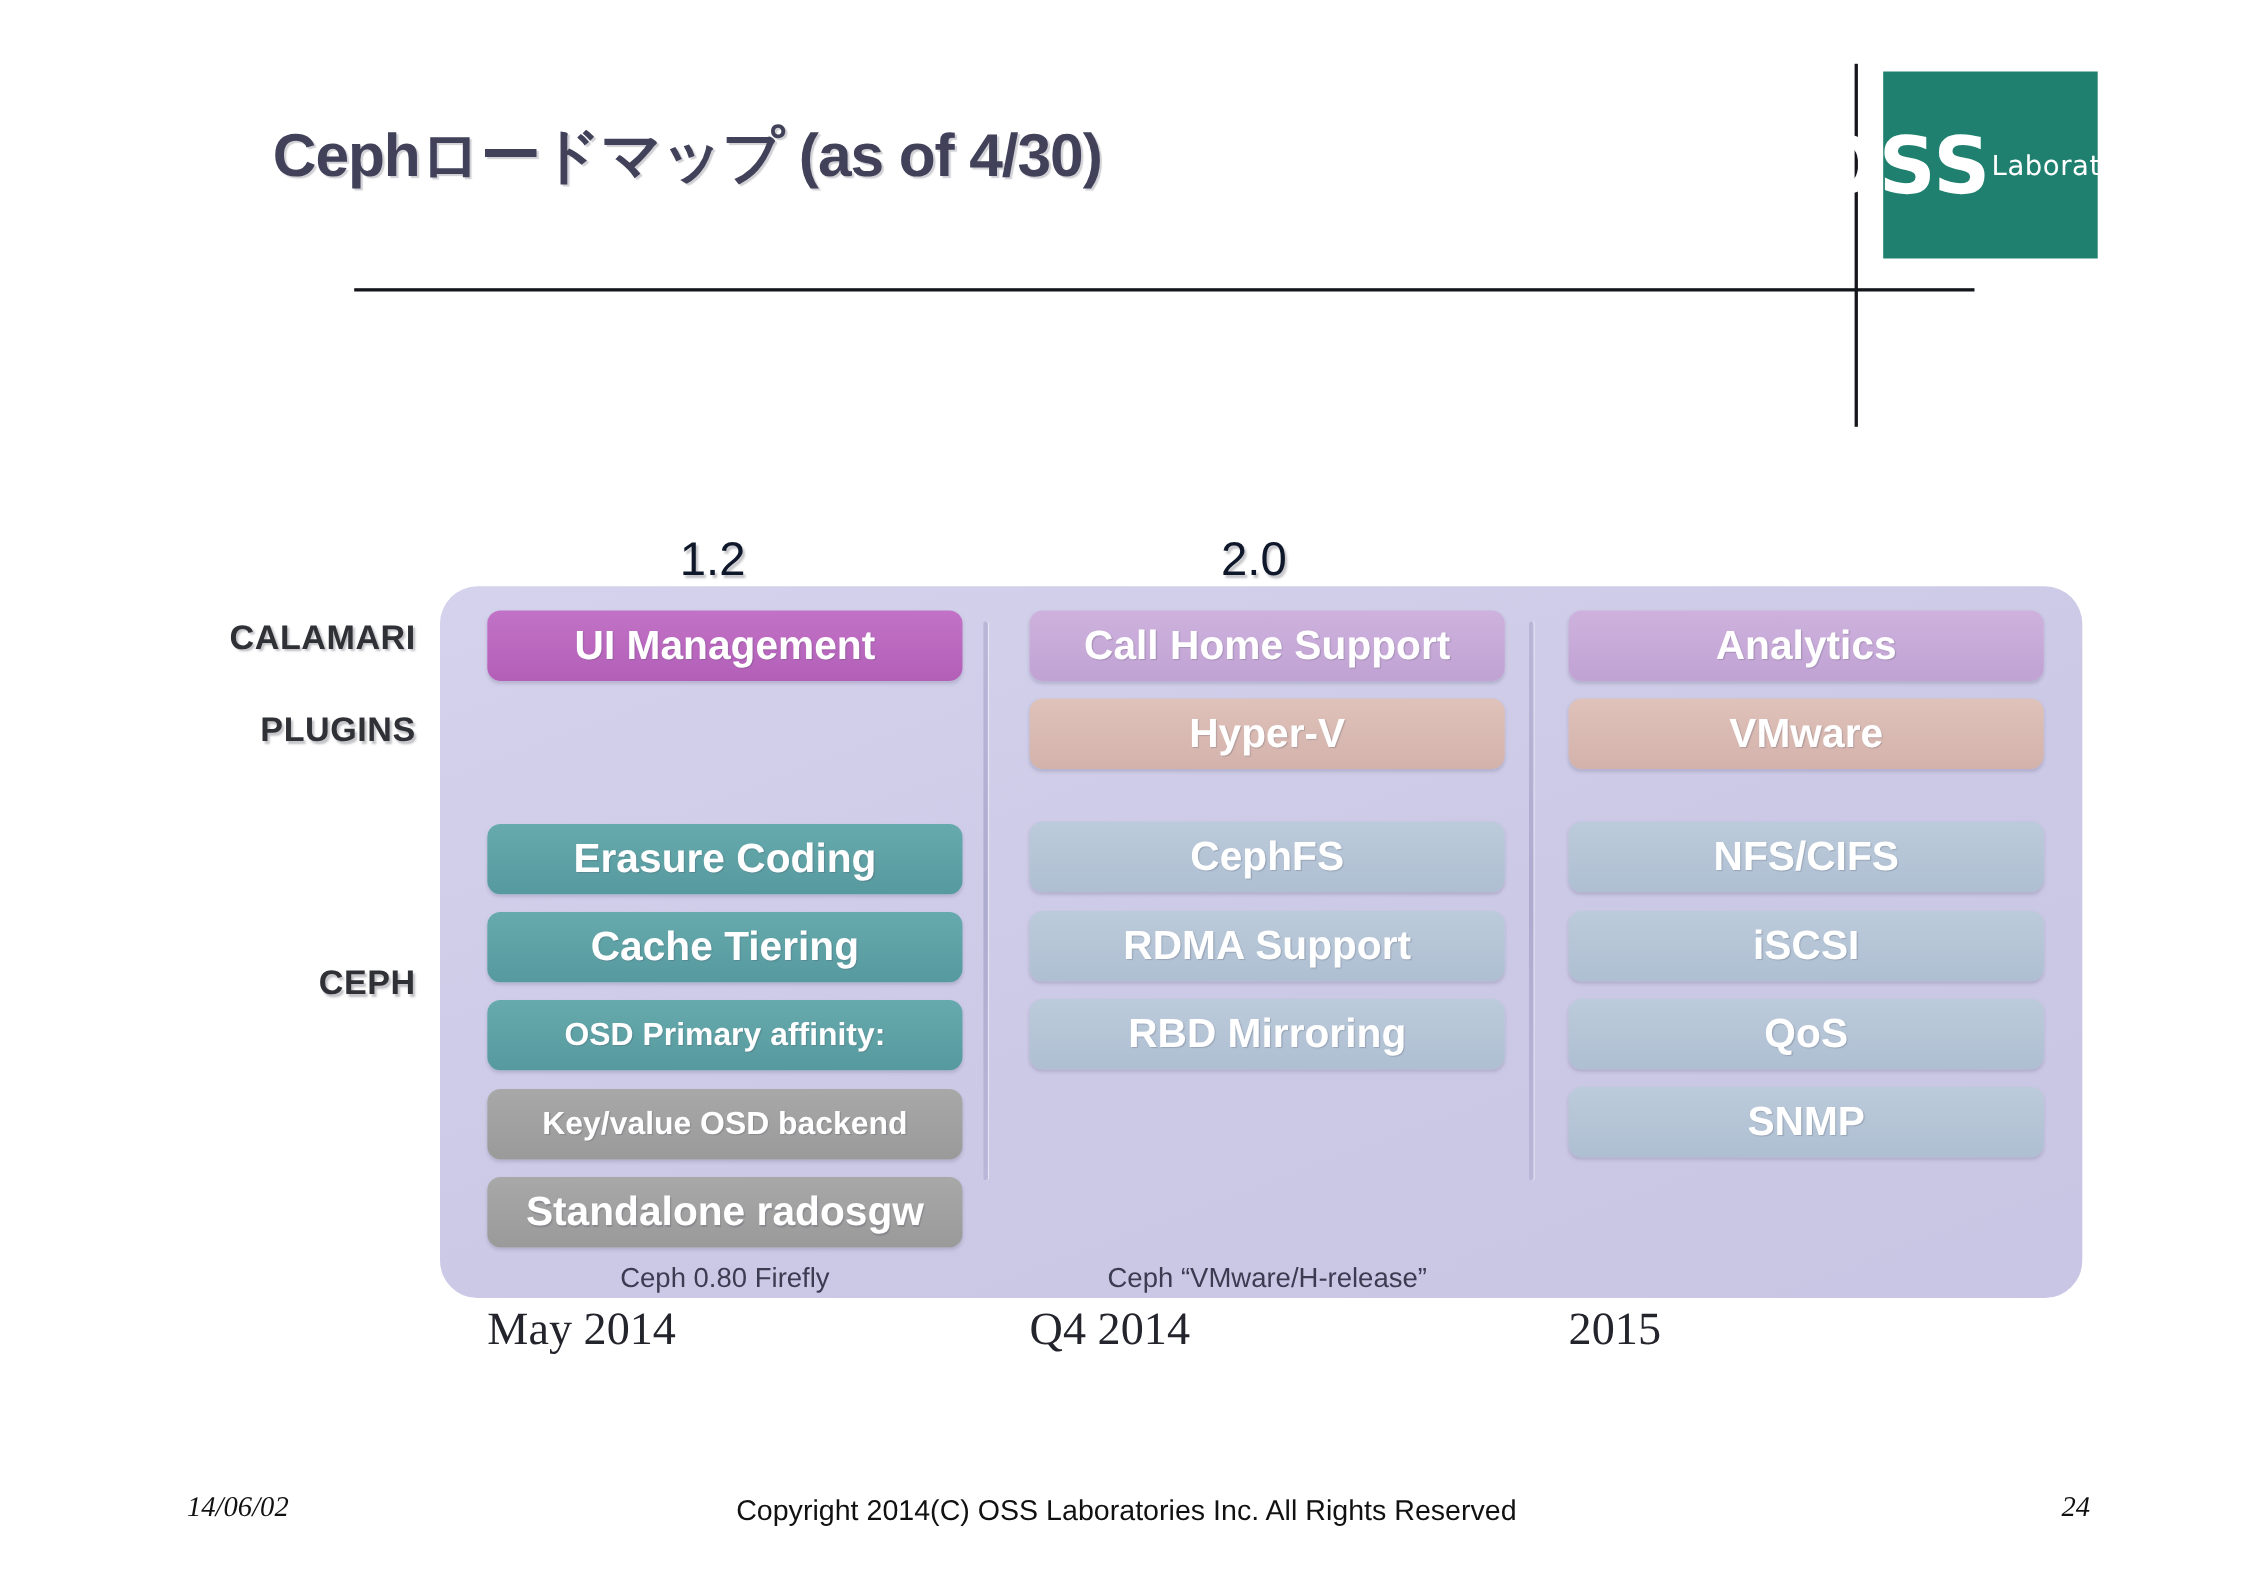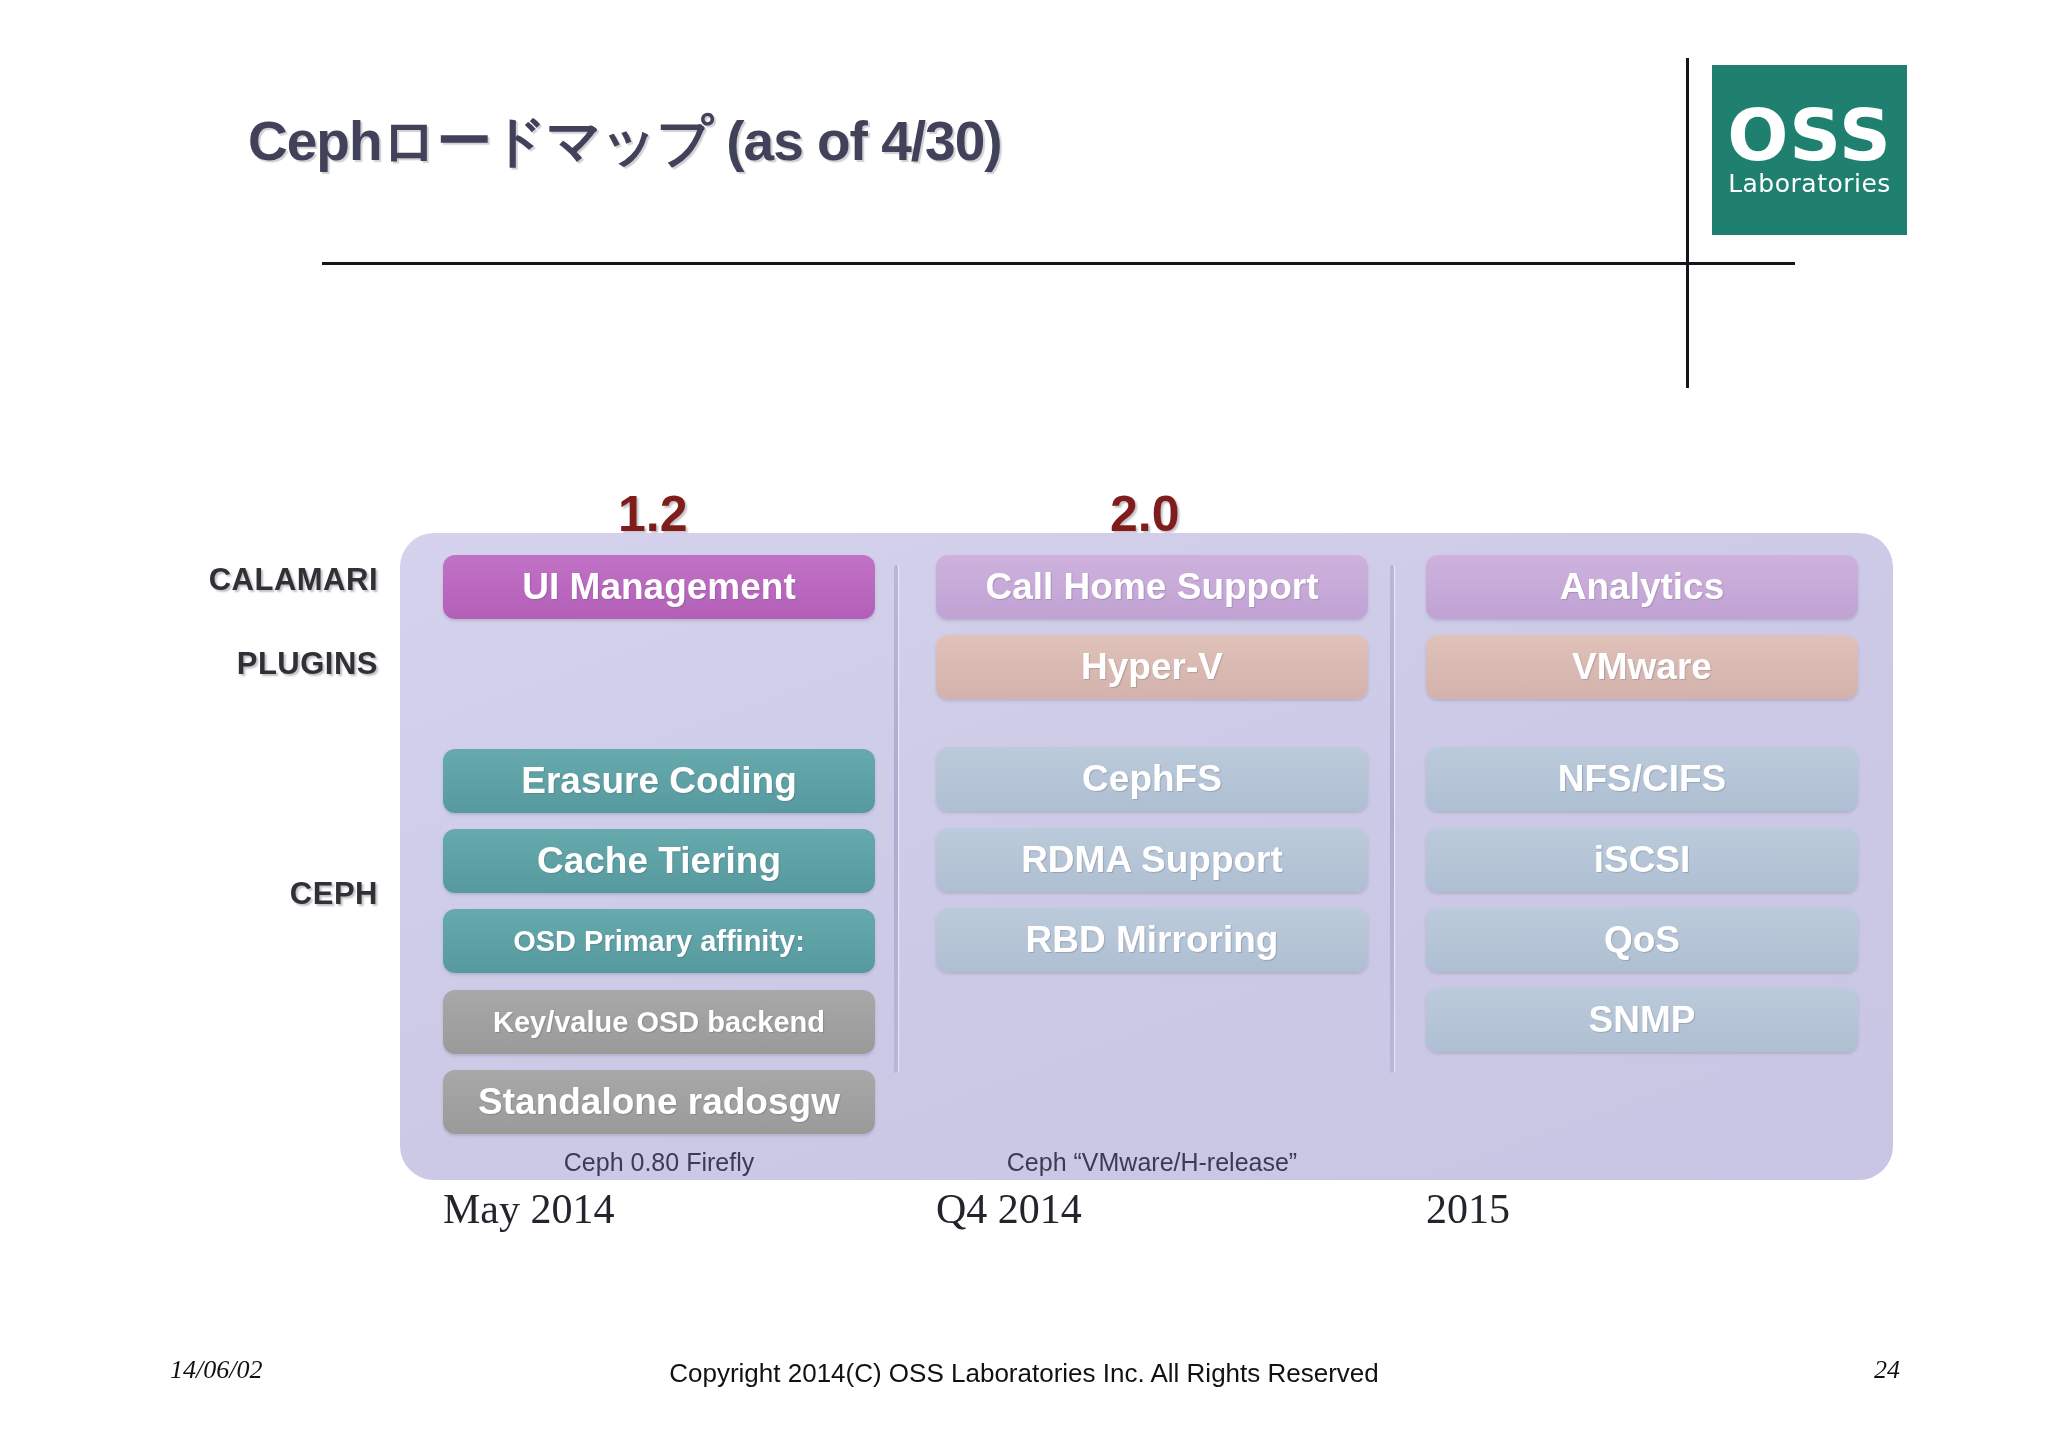--- a/index.html
+++ b/index.html
@@ -48,21 +48,21 @@
   
   #logo {
     position: absolute;
     left: 1712px;
     top: 65px;
     width: 195px;
     height: 170px;
     background: #20806f;
     box-sizing: border-box;
     display: flex;
-    flex-direction: column;
+    flex-direction: row;
     align-items: center;
     justify-content: center;
   }
   #logo-oss {
     color: #ffffff;
     font-size: 72px;
     font-weight: bold;
     line-height: 0.92;
     letter-spacing: 1px;
     font-family: "DejaVu Sans", sans-serif;
@@ -131,23 +131,23 @@
   .c-magenta { background: linear-gradient(180deg, #c172c6, #b35fb8); }
   .c-violet  { background: linear-gradient(180deg, #ceb2dd, #c0a2d3); }
   .c-peach   { background: linear-gradient(180deg, #dfc2b9, #d3b2ac); }
   .c-teal    { background: linear-gradient(180deg, #66aaad, #569a9f); }
   .c-bluegray{ background: linear-gradient(180deg, #bccbdb, #aebfd2); }
   .c-gray    { background: linear-gradient(180deg, #a8a8a8, #9a9a9a); }
 
   
   .version-label {
     position: absolute;
-    font-size: 50px;
-    font-weight: bold;
-    color: #7f1d1d;
+    font-size: 43px;
+    font-weight: normal;
+    color: #0f172a;
     text-shadow: 2px 2px 2px rgba(120,120,130,0.45);
   }
   #version-0 { left: 618px; top: 485px; }
   #version-1 { left: 1110px; top: 485px; }
 
   
   .category-label {
     position: absolute;
     right: 0;
     width: 100%;

